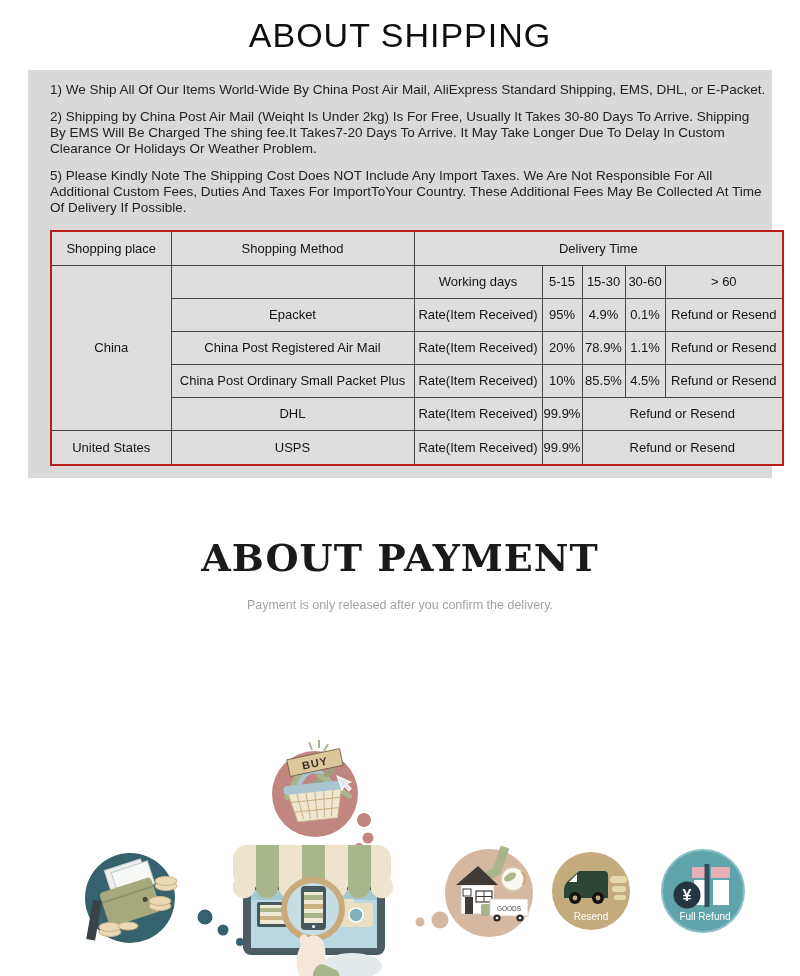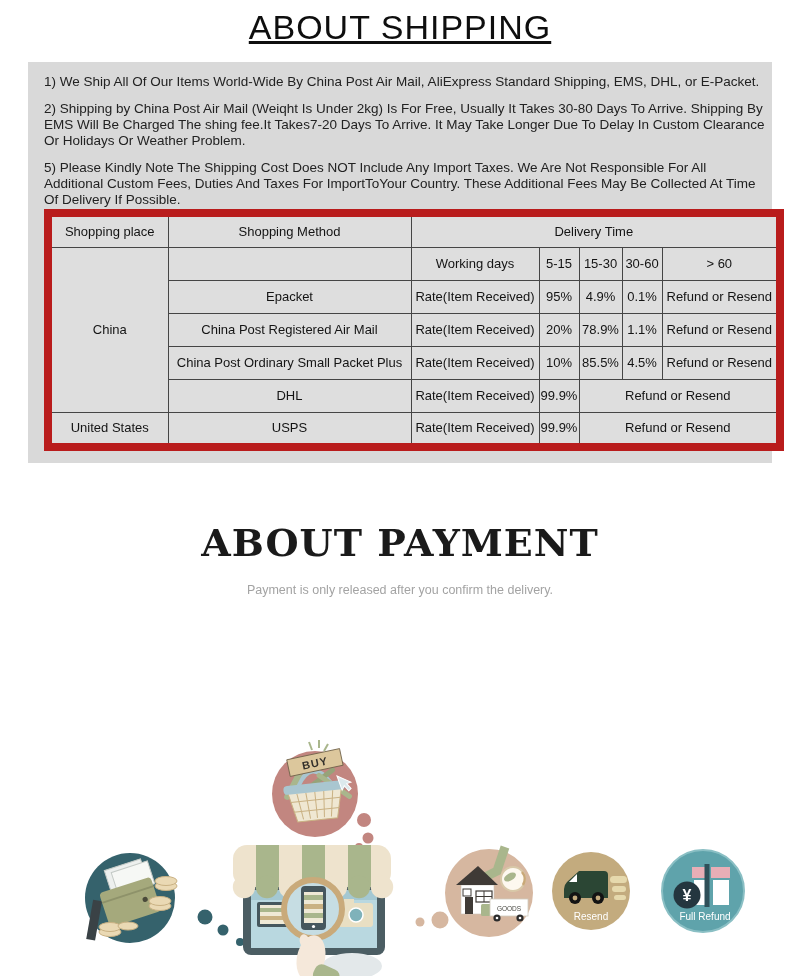--- a/index.html
+++ b/index.html
@@ -1,35 +1,35 @@
 <!DOCTYPE html>
 <html><head>
 <meta charset="utf-8">
 <style>
   * { margin:0; padding:0; box-sizing:border-box; }
   html,body { width:800px; height:976px; background:#ffffff; overflow:hidden; position:relative;
     font-family:"Liberation Sans", sans-serif; }
 
   .shipping-title {
-    margin-top:8px; text-align:center; font-size:34px; font-weight:400;
-    letter-spacing:1px; color:#0e0e0e;text-decoration:underline;
+    margin-top:16px; text-align:center; font-size:34px; font-weight:400;
+    letter-spacing:1px; color:#0e0e0e;
   }
 
   .terms-panel {
     width:744px; margin:15px auto 0; background:#d9d9d9;
-    padding:7px 6px 12px 16px;
+    padding:7px 6px 12px 22px;
   }
   .terms-panel p {
     font-size:13.5px; line-height:16px; color:#222; margin:11px 0 0 0;
   }
   .terms-panel p:first-child { margin-top:5px; }
 
   table.ship-table {
-    border-collapse:collapse; margin-top:1px; table-layout:fixed; width:732px;
-    border:8px solid #b91c1c;
+    border-collapse:collapse; margin-top:14px; table-layout:fixed; width:732px;
+    border:2px solid #b91c1c;
   }
   .ship-table td, .ship-table th {
     border:1px solid #454545; background:#dedede; font-weight:400;
     font-size:13px; color:#141414; text-align:center; vertical-align:middle;
     padding:0 1px; overflow:hidden; white-space:nowrap;
   }
   .ship-table tr { height:33px; }
   .ship-table tr.hdr { height:34px; }
   .ship-table tr.last { height:35px; }
 

